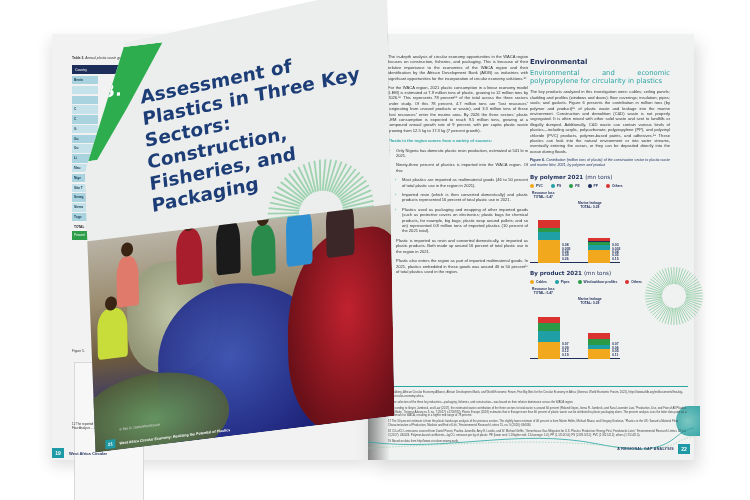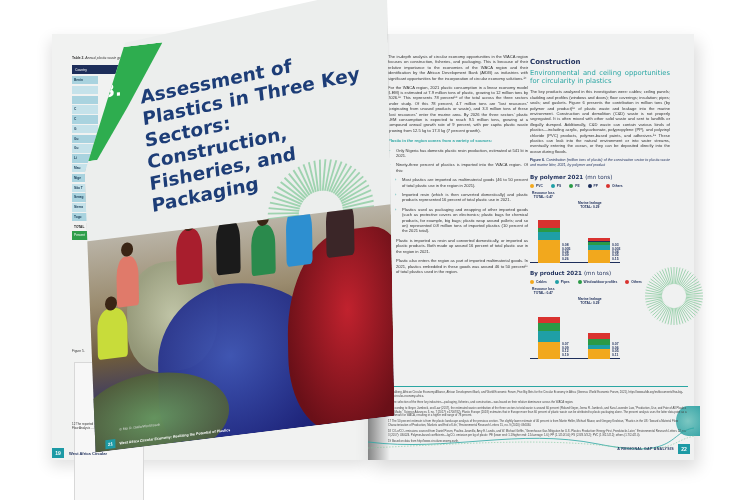--- a/index.html
+++ b/index.html
@@ -125,22 +125,22 @@
         <li>Ninety-three percent of plastics is imported into the WACA region. Of this:</li>
         <li class="sub">Most plastics are imported as multimaterial goods (46 to 50 percent of total plastic use in the region in 2021).</li>
         <li class="sub">Imported resin (which is then converted domestically) and plastic products represented 16 percent of total plastic use in 2021.</li>
         <li class="sub">Plastics used as packaging and wrapping of other imported goods (such as protective covers on electronics; plastic bags for chemical products, for example, big bags; plastic wrap around pallets; and so on) represented 0.8 million tons of imported plastics (10 percent of the 2021 total).</li>
         <li>Plastic is imported as resin and converted domestically, or imported as plastic products. Both made up around 16 percent of total plastic use in the region in 2021.</li>
         <li>Plastic also enters the region as part of imported multimaterial goods. In 2021, plastics embedded in these goods was around 46 to 50 percent¹⁷ of total plastics used in the region.</li>
       </ul>
     </div>
 
     <div class="col2">
-      <h2>Construction</h2>
-      <h3>Environmental and ceiling opportunities for circularity in plastics</h3>
+      <h2>Environmental</h2>
+      <h3>Environmental and economic polypropylene for circularity in plastics</h3>
       <p>The key products analyzed in this investigation were: cables; ceiling panels; cladding and profiles (windows and doors); floor coverings; insulation; pipes; seals; and gaskets. Figure 6 presents the contribution in million tons (by polymer and product)¹⁸ of plastic waste and leakage into the marine environment. Construction and demolition (C&amp;D) waste is not properly segregated. It is often mixed with other solid waste and sent to landfills or illegally dumped. Additionally, C&amp;D waste can contain various kinds of plastics—including acrylic, polycarbonate, polypropylene (PP), and polyvinyl chloride (PVC) products, polymer-based paints, and adhesives.¹⁹ These plastics can leak into the natural environment or into water streams, eventually entering the ocean, or they can be deposited directly into the ocean during floods.</p>
       <div class="figcap"><b>Figure 6.</b> <span>Contribution (million tons of plastic) of the construction sector to plastic waste and marine litter, 2021, by polymer and product</span></div>
 
       <div class="chart-title"><span style="font-weight:bold">By polymer 2021</span> <span>(mn tons)</span></div>
       <div class="legend">
         <span><span class="dot" style="background:#f2a81d"></span><span>PVC</span></span>
         <span><span class="dot" style="background:#1f9fa6"></span><span>PS</span></span>
         <span><span class="dot" style="background:#2a9a46"></span><span>PE</span></span>
         <span><span class="dot" style="background:#1d2e5a"></span><span>PP</span></span>
         <span><span class="dot" style="background:#d9322f"></span><span>Others</span></span>

